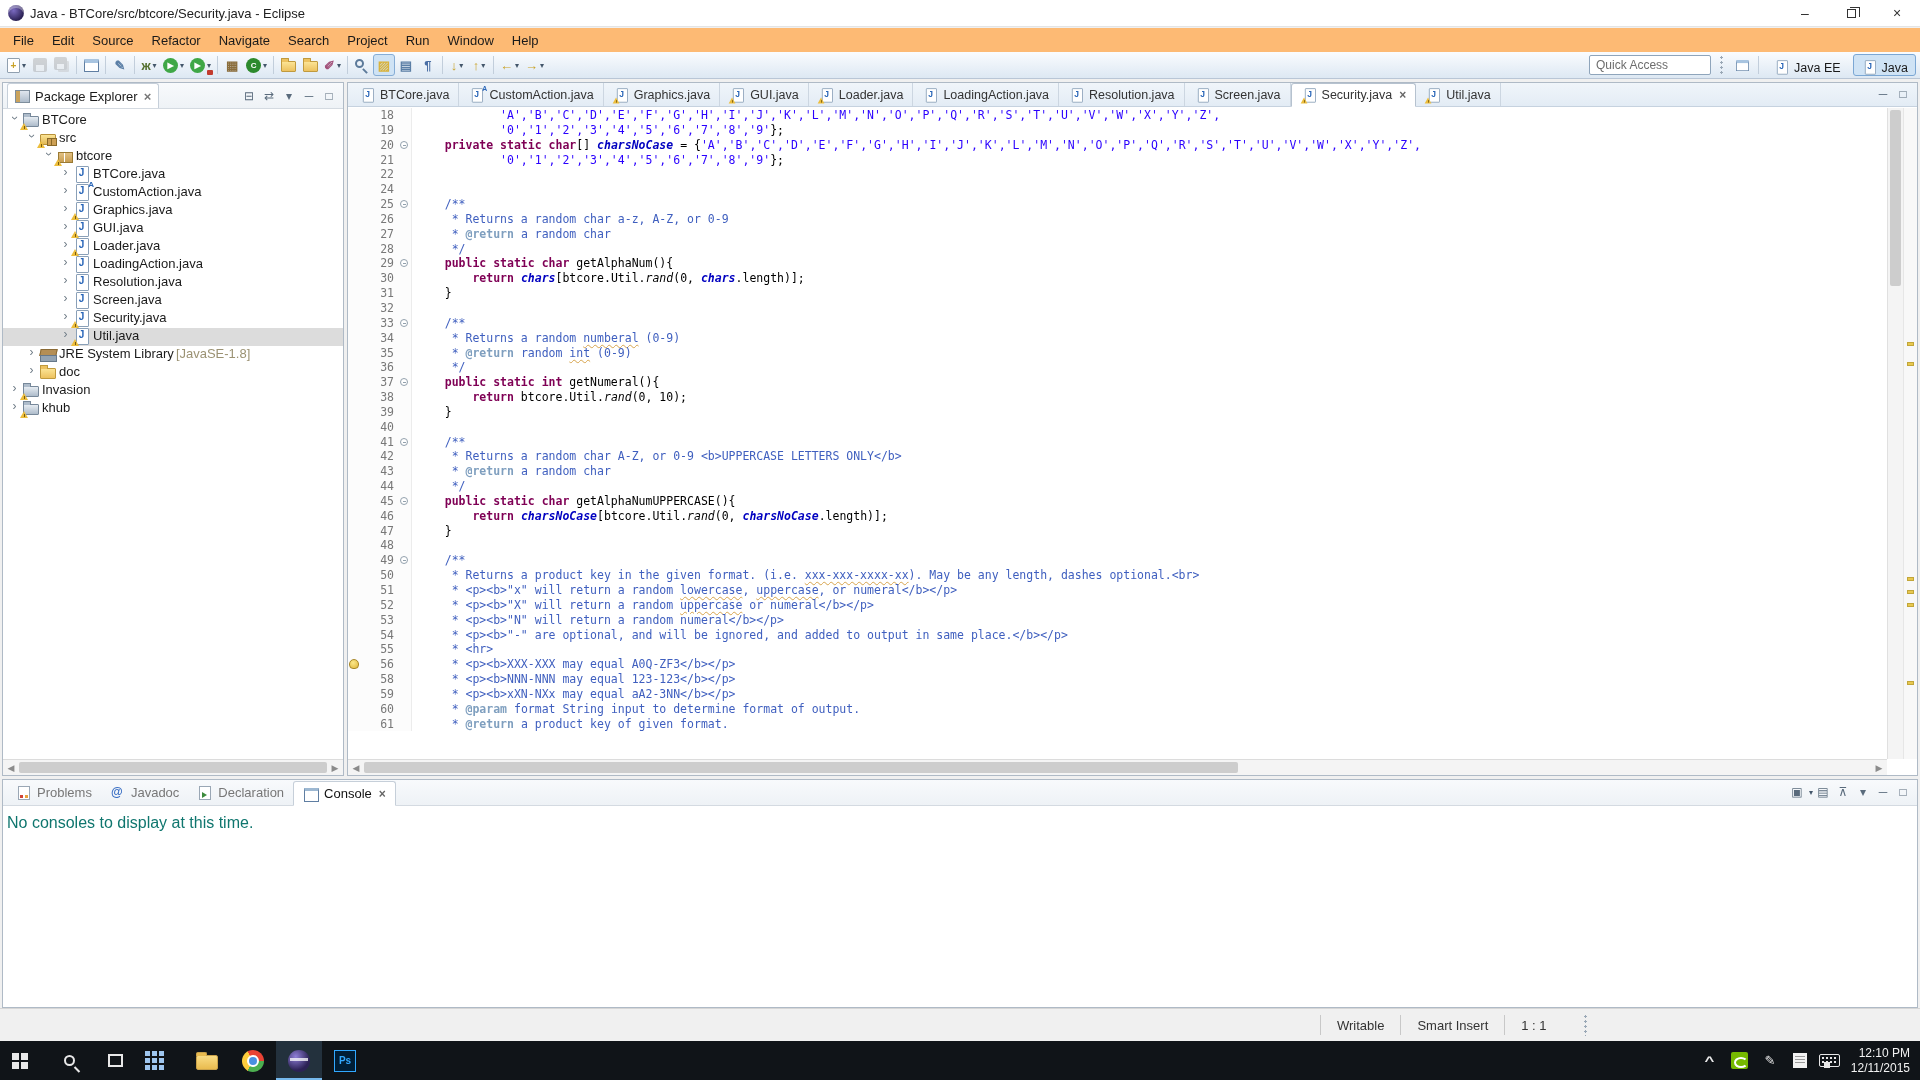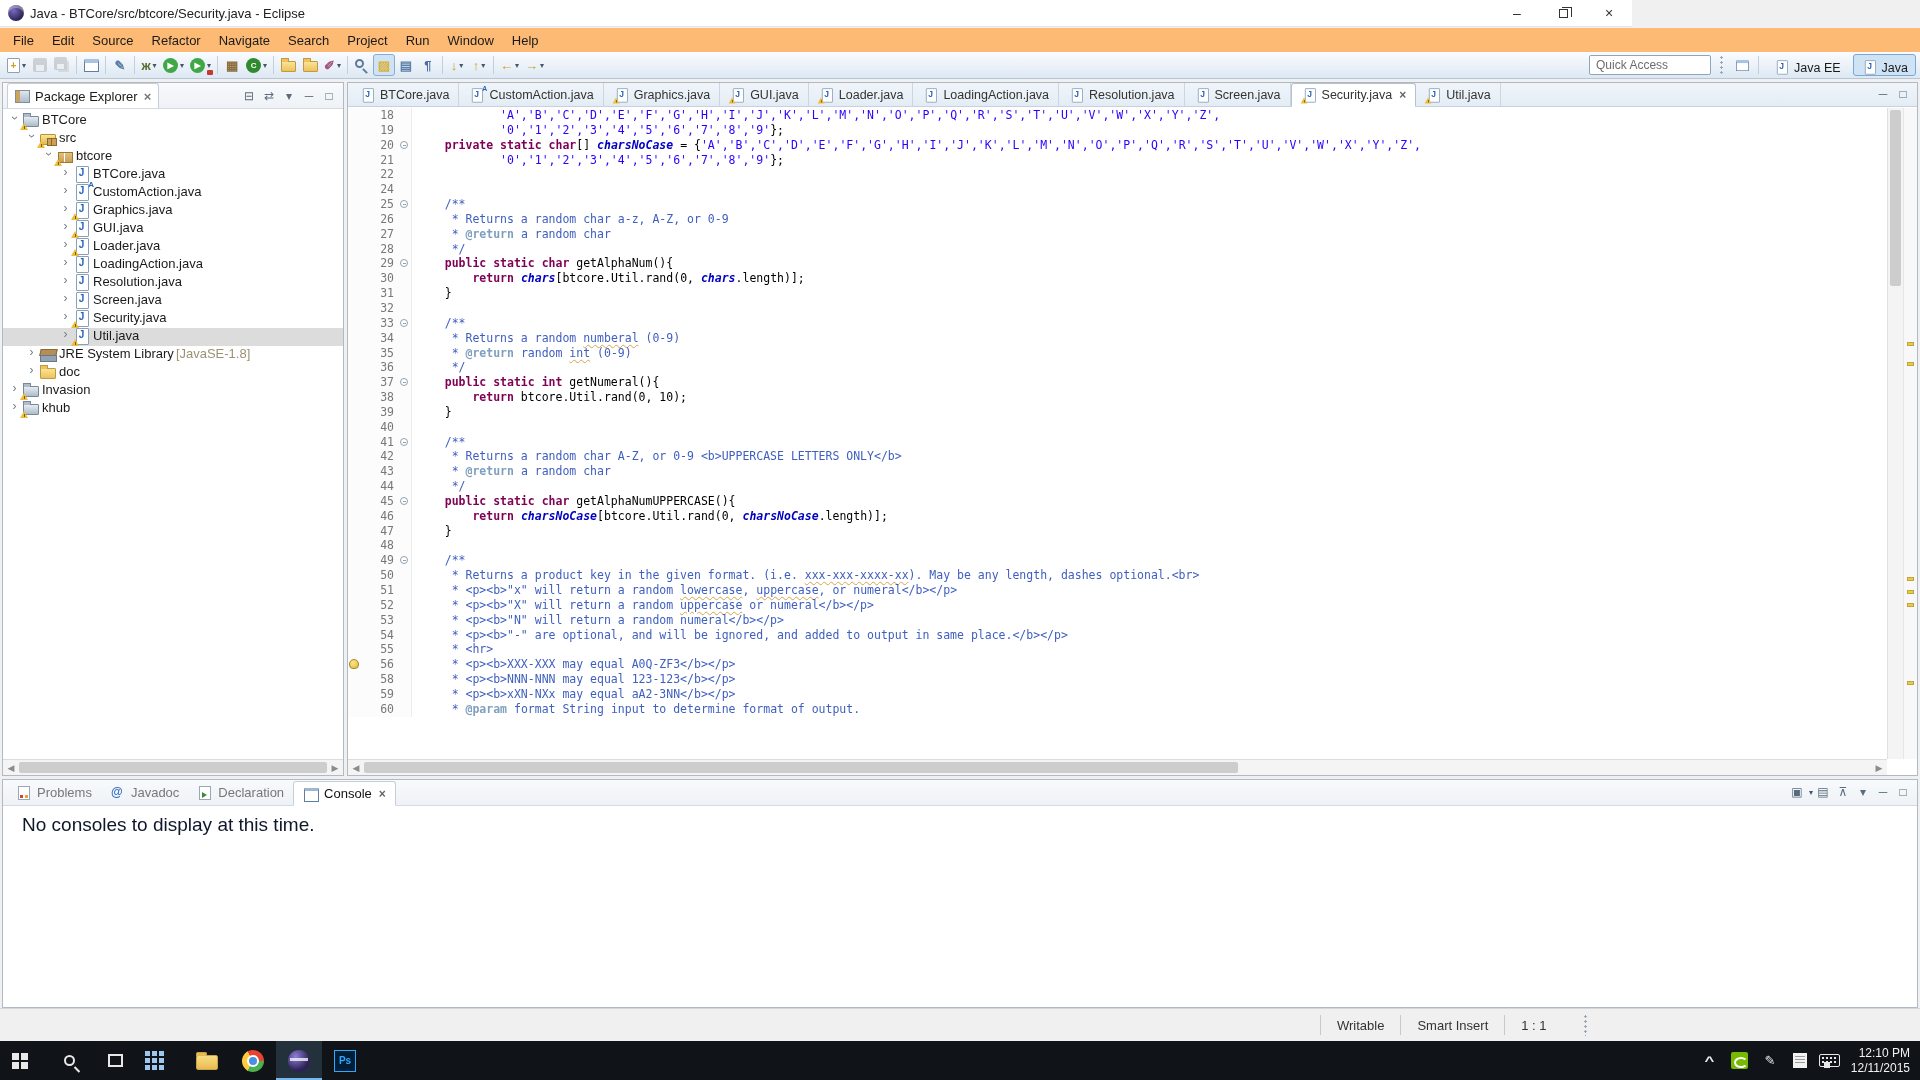--- a/index.html
+++ b/index.html
@@ -1,21 +1,21 @@
 <!DOCTYPE html>
 <html><head>
 <meta charset="utf-8">
 <style>
   *{margin:0;padding:0;box-sizing:border-box;cursor:default;user-select:none}
   html,body{width:1920px;height:1080px;overflow:hidden;background:#e8e8e8;
     font-family:"Liberation Sans",sans-serif;font-size:13px;color:#1a1a1a}
   .screen{position:absolute;inset:0;width:1920px;height:1080px;background:#f0f0f0}
 
   
-  .titlebar{position:absolute;left:0;top:0;width:1632px;height:27px;background:#ffffff;
+  .titlebar{position:absolute;left:0;top:0;width:1920px;height:27px;background:#ffffff;
     display:flex;align-items:center;border-bottom:1px solid #e4e4e4}
   .app-icon{width:16px;height:16px;margin:0 6px 0 8px;border-radius:50%;
     background:radial-gradient(circle at 35% 35%,#7a6ac0,#2c2255 70%);
     box-shadow:inset 0 3px 0 rgba(255,255,255,.35)}
   .title{font-size:13px;color:#222}
   .winbtns{margin-left:auto;display:flex;height:27px}
   .wbtn{width:46px;height:27px;display:flex;align-items:center;justify-content:center;
     font-size:14px;color:#333}
   .restore-box{width:9px;height:9px;border:1px solid #333;position:relative;background:#fff}
   .restore-box::before{content:"";position:absolute;left:2px;top:-3px;width:9px;height:9px;
@@ -146,21 +146,21 @@
   .cl-code{padding-left:5px}
   .fold-minus{position:absolute;left:2px;top:3px;width:8px;height:8px;border:1px solid #93a1ad;
     border-radius:50%;background:#fff}
   .fold-minus::after{content:"";position:absolute;left:1.5px;right:1.5px;top:3px;height:1px;background:#93a1ad}
   .line-marker{position:absolute;left:1px;top:2px;width:10px;height:10px;border-radius:50% 50% 40% 40%;
     background:radial-gradient(circle at 40% 35%,#fbe88a,#e0b63c);border:1px solid #a8882a}
   .c-pl{color:#000}
   .c-kw{color:#7f0055;font-weight:bold}
   .c-st{color:#2a00ff}
   .c-fd{color:#0000c0;font-style:italic;font-weight:bold}
-  .c-mt{color:#000;}
+  .c-mt{color:#000;font-style:italic}
   .c-dc{color:#3f5fbf}
   .c-dt{color:#7f9fbf;font-weight:bold}
   .c-dcsp{color:#3f5fbf;text-decoration:underline;text-decoration-style:wavy;
     text-decoration-color:#d7a34c;text-decoration-thickness:1px;text-underline-offset:2px}
   .vscroll{position:absolute;right:14px;top:25px;bottom:16px;width:16px;background:#f4f4f4;border-left:1px solid #e0e0e0}
   .vthumb{position:absolute;left:2px;right:2px;border-radius:2px;background:#cdcdcd}
   .ruler{position:absolute;right:0;top:25px;bottom:16px;width:14px;background:#f8f8f8;border-left:1px solid #e6e6e6}
   .rmark{position:absolute;left:3px;width:7px;height:4px;background:#e8c84f;border:1px solid #c2a63a}
   .ed-hscroll{left:0;right:30px}
 
@@ -176,21 +176,21 @@
   .cico-problems::before{left:2px;top:1px;width:10px;height:12px;background:#fff;border:1px solid #9aa7b5}
   .cico-problems::after{left:4px;bottom:2px;width:3px;height:3px;background:#d04437;box-shadow:5px 0 0 #e8a33d}
   .cico-javadoc::after{content:"@";left:1px;top:0;font:bold 12px "Liberation Sans",sans-serif;color:#3a6fc4}
   .cico-declaration::before{left:2px;top:1px;width:10px;height:12px;background:#fff;border:1px solid #9aa7b5}
   .cico-declaration::after{left:5px;bottom:2px;border-left:5px solid #3c8a3c;border-top:3px solid transparent;
     border-bottom:3px solid transparent}
   .cico-console::before{left:1px;top:2px;width:13px;height:10px;background:#fff;border:1px solid #5f7ea2;
     border-top:3px solid #9db8d2}
   .ctab-icons{margin-left:auto;display:flex;align-items:center;height:26px;padding-right:4px}
   .cbody{position:absolute;left:0;top:27px;right:0;bottom:0;background:#fff}
-  .cmsg{padding:7px 19px;font-size:19px;color:#0f172a}
+  .cmsg{padding:7px 4px;font-size:16px;color:#0f766e}
 
   
   .statusbar{position:absolute;left:0;top:1008px;width:1920px;height:33px;background:#f0f0f0;
     border-top:1px solid #d6d6d6;display:flex;align-items:center;font-size:13px;color:#333}
   .sgroup{position:absolute;left:1320px;display:flex;align-items:center;height:33px}
   .ssep{width:1px;height:20px;background:#c8c8c8}
   .scell{padding:0 16px;min-width:70px}
 
   
   .taskbar{position:absolute;left:0;top:1041px;width:1920px;height:39px;background:#101418;
@@ -595,20 +595,21 @@
         <div class="cline"><span class="cl-annot"></span><span class="cl-num">50</span><span class="cl-fold"></span><span class="cl-code"><span class="c-pl">    </span><span class="c-dc"> * Returns a product key in the given format. (i.e. </span><span class="c-dcsp">xxx-xxx-xxxx-xx</span><span class="c-dc">). May be any length, dashes optional.&lt;br&gt;</span></span></div>
         <div class="cline"><span class="cl-annot"></span><span class="cl-num">51</span><span class="cl-fold"></span><span class="cl-code"><span class="c-pl">    </span><span class="c-dc"> * &lt;p&gt;&lt;b&gt;"x" will return a random </span><span class="c-dcsp">lowercase</span><span class="c-dc">, </span><span class="c-dcsp">uppercase</span><span class="c-dc">, or numeral&lt;/b&gt;&lt;/p&gt;</span></span></div>
         <div class="cline"><span class="cl-annot"></span><span class="cl-num">52</span><span class="cl-fold"></span><span class="cl-code"><span class="c-pl">    </span><span class="c-dc"> * &lt;p&gt;&lt;b&gt;"X" will return a random </span><span class="c-dcsp">uppercase</span><span class="c-dc"> or numeral&lt;/b&gt;&lt;/p&gt;</span></span></div>
         <div class="cline"><span class="cl-annot"></span><span class="cl-num">53</span><span class="cl-fold"></span><span class="cl-code"><span class="c-pl">    </span><span class="c-dc"> * &lt;p&gt;&lt;b&gt;"N" will return a random numeral&lt;/b&gt;&lt;/p&gt;</span></span></div>
         <div class="cline"><span class="cl-annot"></span><span class="cl-num">54</span><span class="cl-fold"></span><span class="cl-code"><span class="c-pl">    </span><span class="c-dc"> * &lt;p&gt;&lt;b&gt;"-" are optional, and will be ignored, and added to output in same place.&lt;/b&gt;&lt;/p&gt;</span></span></div>
         <div class="cline"><span class="cl-annot"></span><span class="cl-num">55</span><span class="cl-fold"></span><span class="cl-code"><span class="c-pl">    </span><span class="c-dc"> * &lt;hr&gt;</span></span></div>
         <div class="cline"><span class="cl-annot"><span class="line-marker"></span></span><span class="cl-num">56</span><span class="cl-fold"></span><span class="cl-code"><span class="c-pl">    </span><span class="c-dc"> * &lt;p&gt;&lt;b&gt;XXX-XXX may equal A0Q-ZF3&lt;/b&gt;&lt;/p&gt;</span></span></div>
         <div class="cline"><span class="cl-annot"></span><span class="cl-num">58</span><span class="cl-fold"></span><span class="cl-code"><span class="c-pl">    </span><span class="c-dc"> * &lt;p&gt;&lt;b&gt;NNN-NNN may equal 123-123&lt;/b&gt;&lt;/p&gt;</span></span></div>
         <div class="cline"><span class="cl-annot"></span><span class="cl-num">59</span><span class="cl-fold"></span><span class="cl-code"><span class="c-pl">    </span><span class="c-dc"> * &lt;p&gt;&lt;b&gt;xXN-NXx may equal aA2-3NN&lt;/b&gt;&lt;/p&gt;</span></span></div>
         <div class="cline"><span class="cl-annot"></span><span class="cl-num">60</span><span class="cl-fold"></span><span class="cl-code"><span class="c-pl">    </span><span class="c-dc"> * </span><span class="c-dt">@param</span><span class="c-dc"> format String input to determine format of output.</span></span></div>
+        <div class="cline"><span class="cl-annot"></span><span class="cl-num">61</span><span class="cl-fold"></span><span class="cl-code"><span class="c-pl">    </span><span class="c-dc"> * </span><span class="c-dt">@return</span><span class="c-dc"> a product key of given format.</span></span></div>
       </div>
     <div class="vscroll">
       <div class="vthumb" style="top:2px;height:27%"></div>
     </div>
     <div class="ruler" id="ruler">
         <div class="rmark" style="top: 36%;"></div>
         <div class="rmark" style="top: 39%;"></div>
         <div class="rmark" style="top: 72%;"></div>
         <div class="rmark" style="top: 74%;"></div>
         <div class="rmark" style="top: 76%;"></div>

